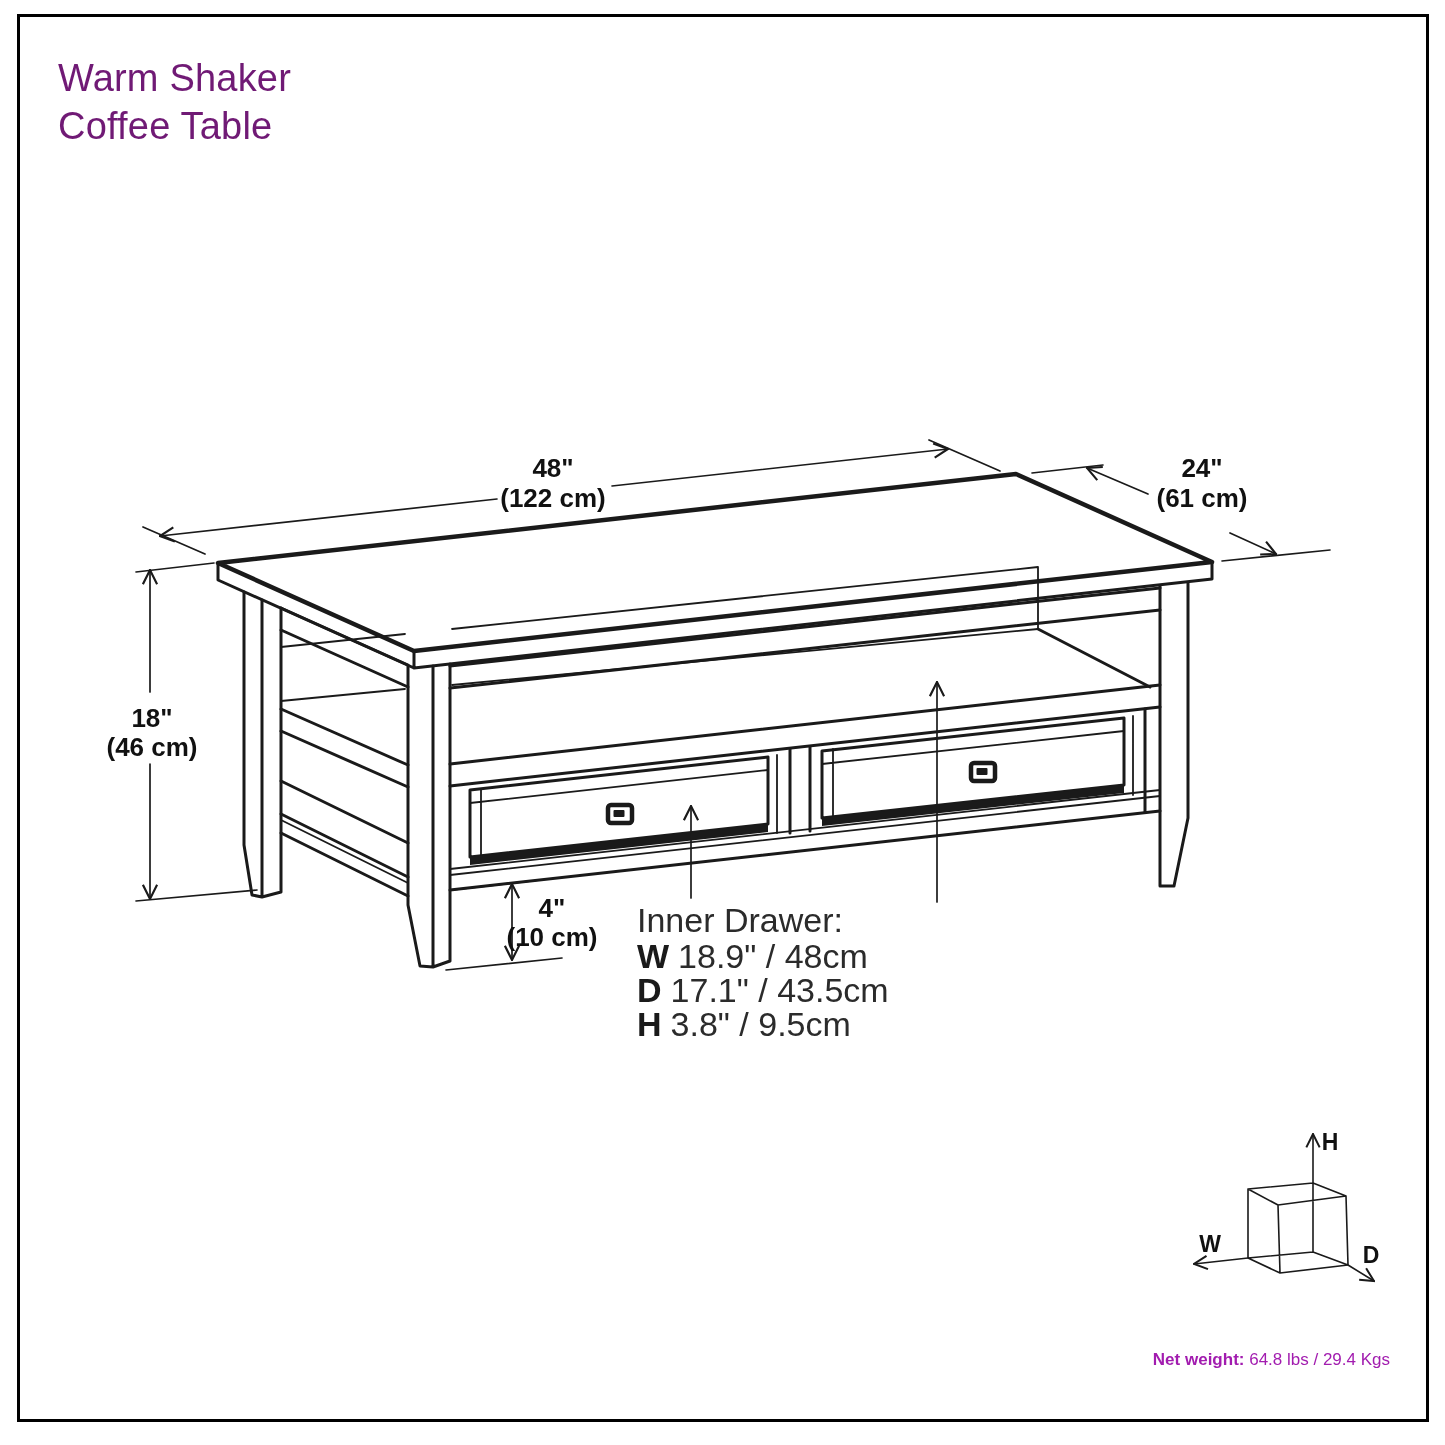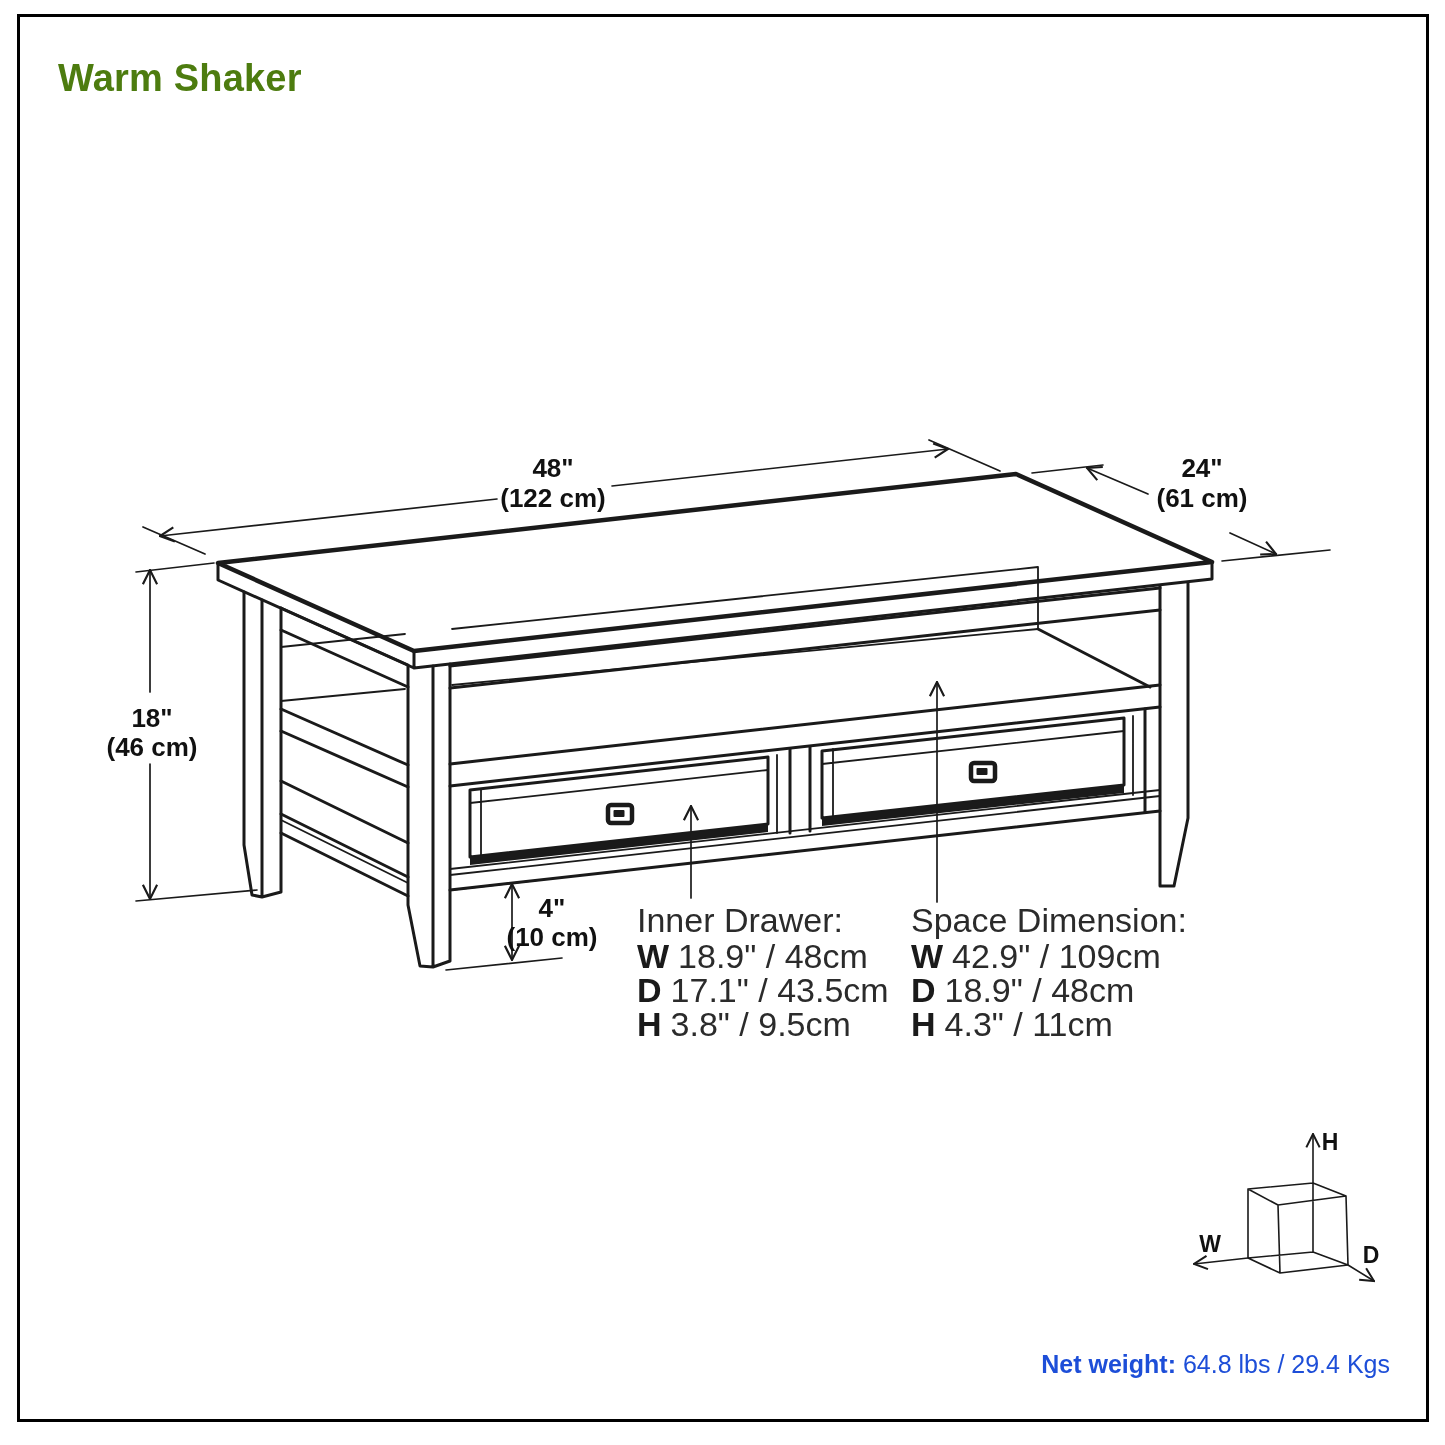--- a/index.html
+++ b/index.html
@@ -2,28 +2,28 @@
 <html><head>
 <meta charset="utf-8">
 <style>
   html,body{margin:0;padding:0;background:#fff;}
   #page{position:relative;width:1445px;height:1445px;background:#fff;overflow:hidden;
         font-family:"Liberation Sans","DejaVu Sans",sans-serif;color:#111;}
   #frame{position:absolute;left:17px;top:14px;width:1412px;height:1408px;
          border:3px solid #000;box-sizing:border-box;}
   #drawing{position:absolute;left:0;top:0;}
   .title{position:absolute;left:58px;top:54px;font-size:38px;line-height:48px;
-         font-weight:700;color:#4d7c0f;letter-spacing:.2px;}
+         font-weight:400;color:#701a75;letter-spacing:.2px;}
   .callout{position:absolute;font-size:34px;color:#2b2b2b;}
   .callout .co-title{line-height:34px;margin-bottom:2px;}
   .callout .row{line-height:34px;}
   .callout .row b{font-weight:700;color:#1a1a1a;margin-right:9px;}
   #inner-drawer-block{left:637px;top:903px;}
   #space-dimension-block{left:911px;top:903px;}
-  #net-weight{position:absolute;right:55px;top:1350px;font-size:25px;color:#1d4ed8;}
+  #net-weight{position:absolute;right:55px;top:1350px;font-size:17px;color:#a21caf;}
   #net-weight b{font-weight:700;}
   text.dim{font-family:"Liberation Sans","DejaVu Sans",sans-serif;font-size:26px;
            font-weight:600;fill:#111;}
   text.axis{font-family:"Liberation Sans","DejaVu Sans",sans-serif;font-size:23px;
             font-weight:700;fill:#111;}
 </style>
 </head>
 <body>
 
 <div id="page">
@@ -135,44 +135,33 @@
     </g>
     <g text-anchor="middle">
       <text class="axis" x="1330" y="1150">H</text>
       <text class="axis" x="1210" y="1252">W</text>
       <text class="axis" x="1371" y="1263">D</text>
     </g>
   </svg>
 
   <div class="title">
     <div>Warm Shaker</div>
+    <div>Coffee Table</div>
   </div>
 
   <div id="inner-drawer-block" class="callout">
     <div class="co-title">Inner Drawer:</div>
     <div class="row">
       <b>W</b><span>18.9" / 48cm</span>
     </div>
     <div class="row">
       <b>D</b><span>17.1" / 43.5cm</span>
     </div>
     <div class="row">
       <b>H</b><span>3.8" / 9.5cm</span>
     </div>
   </div>
 
-  <div id="space-dimension-block" class="callout">
-    <div class="co-title">Space Dimension:</div>
-    <div class="row">
-      <b>W</b><span>42.9" / 109cm</span>
-    </div>
-    <div class="row">
-      <b>D</b><span>18.9" / 48cm</span>
-    </div>
-    <div class="row">
-      <b>H</b><span>4.3" / 11cm</span>
-    </div>
-  </div>
 
   <div id="net-weight">
     <b>Net weight:</b><span> 64.8 lbs / 29.4 Kgs</span>
   </div>
 </div>
 
 </body></html>

